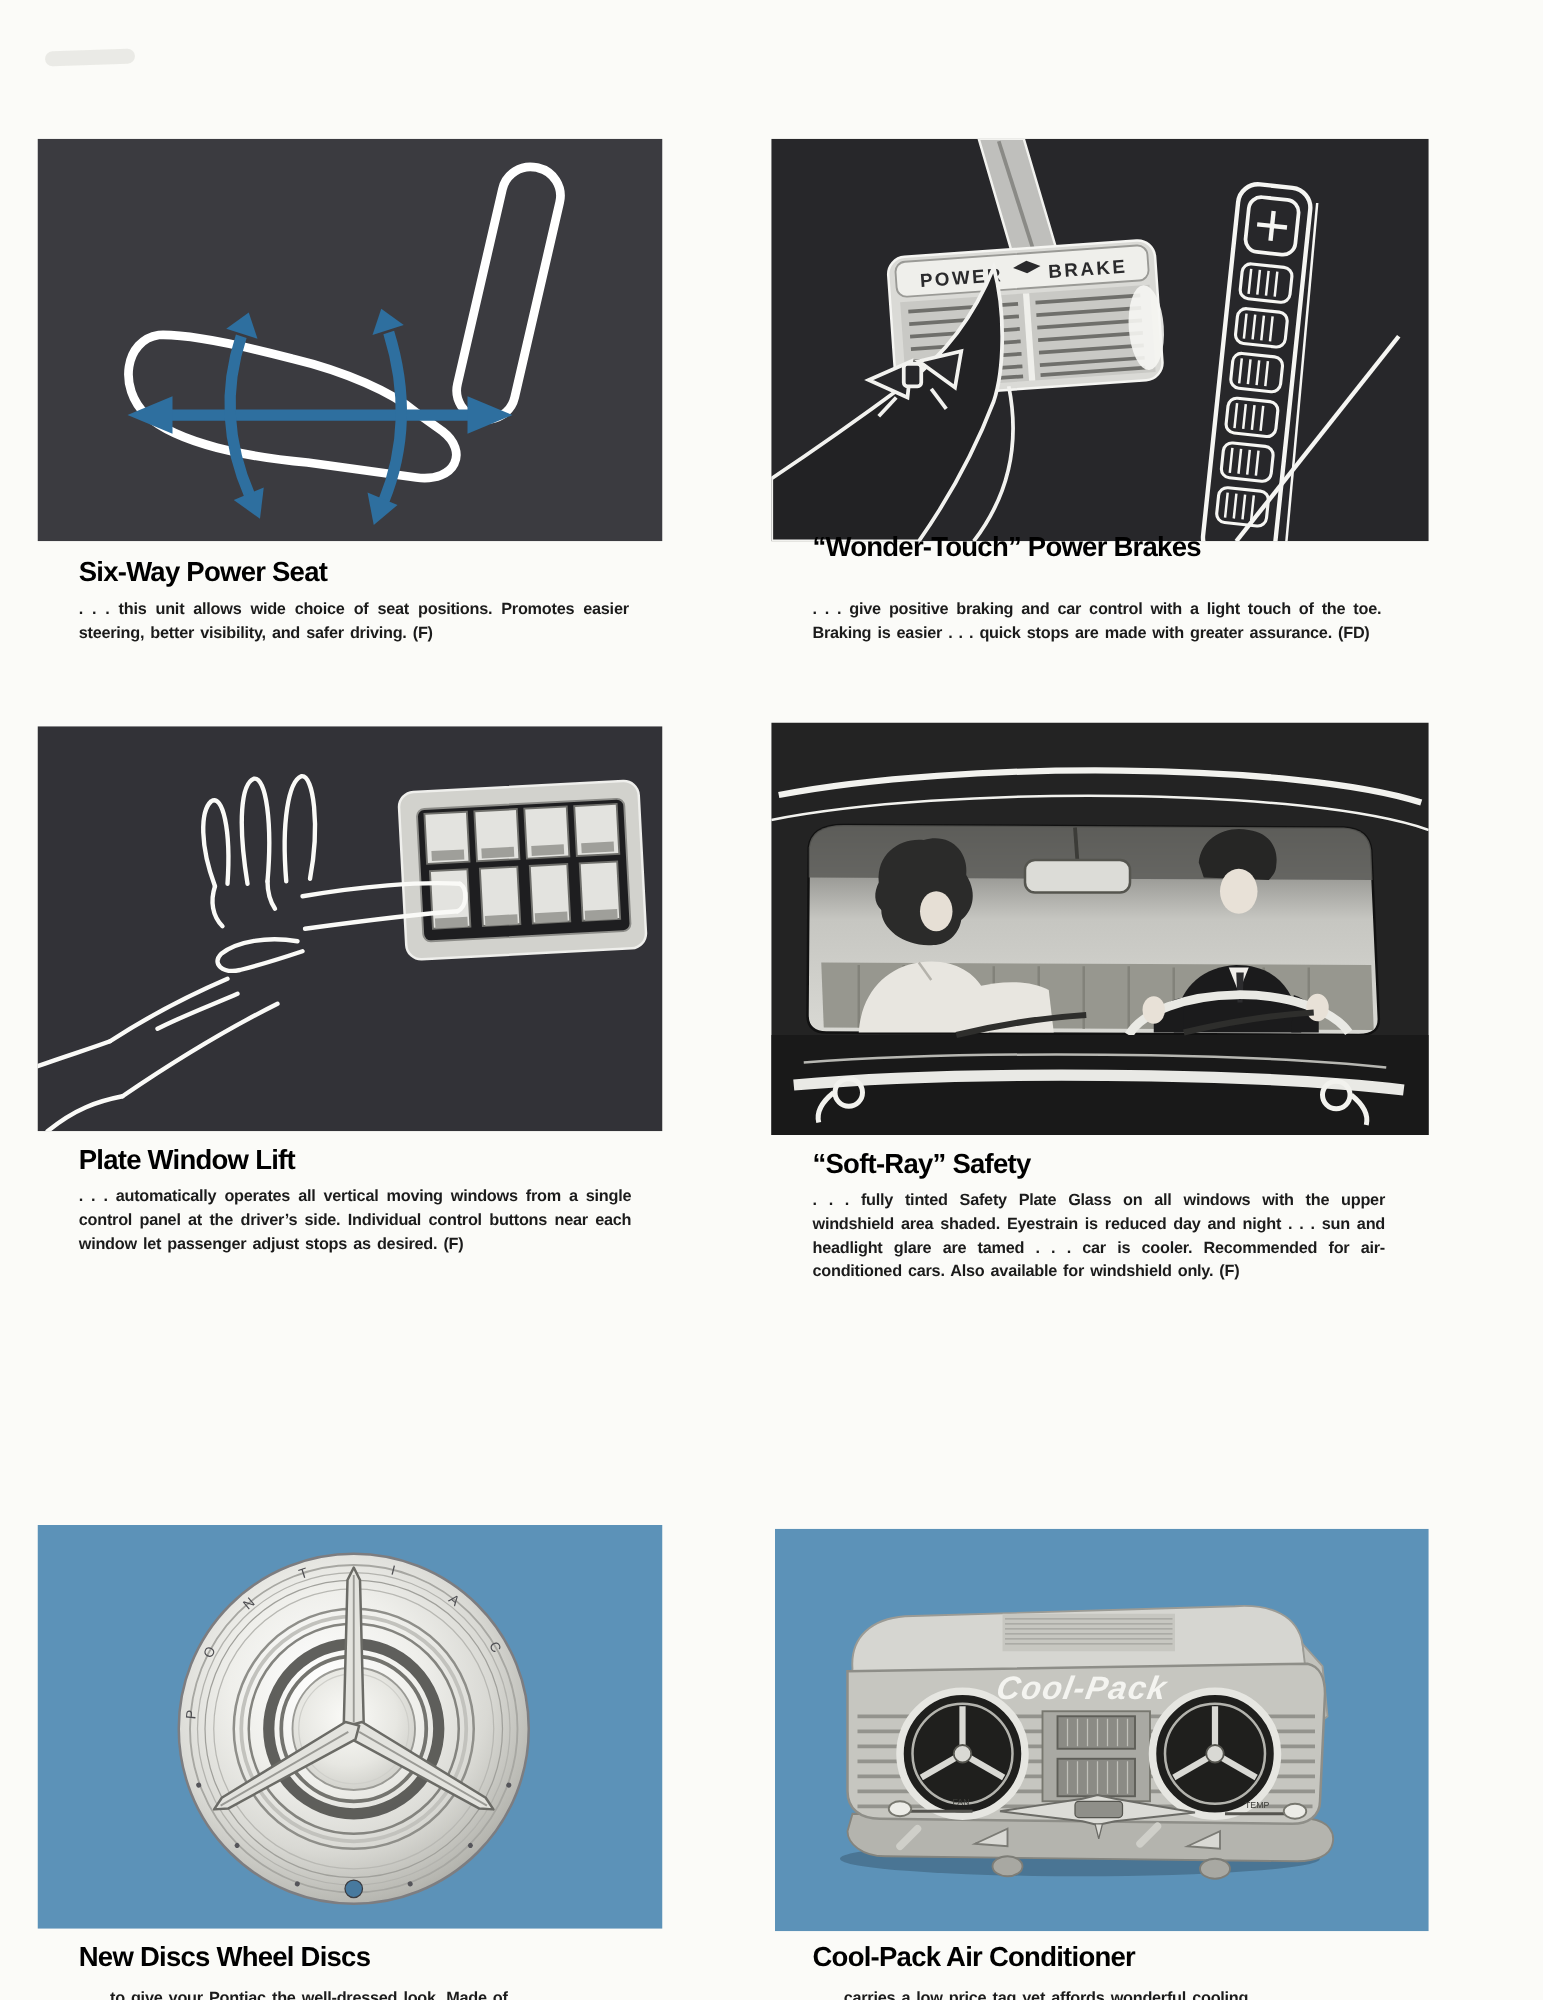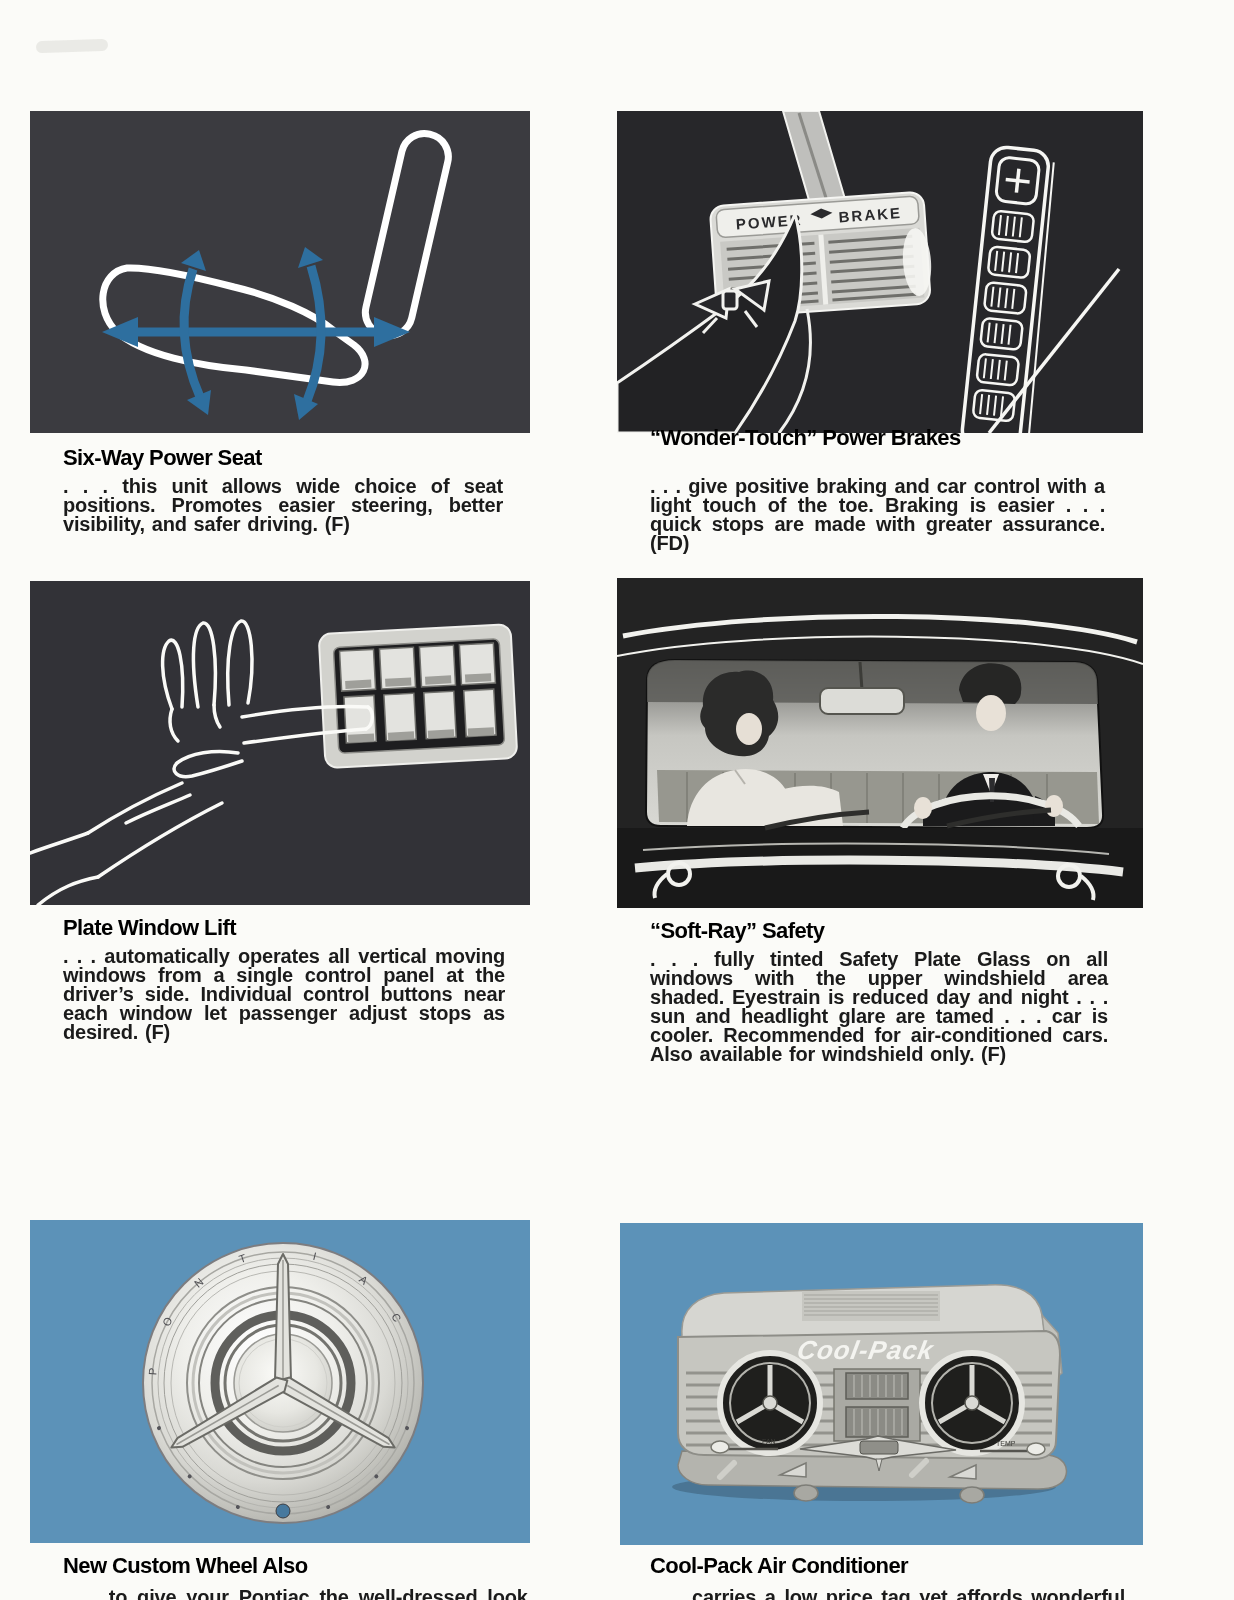--- a/index.html
+++ b/index.html
@@ -8,21 +8,21 @@
     background:#fbfbf8;
     font-family:"Liberation Sans", sans-serif;
   }
   .art{position:absolute;display:block;}
   .head{
     position:absolute;margin:0;white-space:nowrap;
     font-size:22px;font-weight:bold;color:#000000;letter-spacing:-0.6px;
   }
   .bodytxt{
     position:absolute;margin:0;
-    font-size:20px;font-weight:bold;line-height:19px;color:#1b1b1b;
+    font-size:13px;font-weight:bold;line-height:19px;color:#1b1b1b;
     text-align:justify;letter-spacing:-0.2px;word-spacing:1.5px;
   }
   .smudge{
     position:absolute;left:36px;top:40px;width:72px;height:12px;
     background:#e6e6e1;border-radius:6px;opacity:.8;transform:rotate(-2deg);
   }
   
   #a1{left:30px;top:111px;}  #a2{left:617px;top:111px;}
   #a3{left:30px;top:581px;}  #a4{left:617px;top:578px;}
   #a5{left:30px;top:1220px;} #a6{left:620px;top:1223px;}
@@ -359,17 +359,17 @@
 
 <h3 id="h2" class="head">“Wonder-Touch” Power Brakes</h3>
 <p id="t2" class="bodytxt">. . . give positive braking and car control with a light touch of the toe. Braking is easier . . . quick stops are made with greater assurance. (FD)</p>
 
 <h3 id="h3" class="head">Plate Window Lift</h3>
 <p id="t3" class="bodytxt">. . . automatically operates all vertical moving windows from a single control panel at the driver’s side. Individual control buttons near each window let passenger adjust stops as desired. (F)</p>
 
 <h3 id="h4" class="head">“Soft-Ray” Safety</h3>
 <p id="t4" class="bodytxt">. . . fully tinted Safety Plate Glass on all windows with the upper windshield area shaded. Eyestrain is reduced day and night . . . sun and headlight glare are tamed . . . car is cooler. Recommended for air-conditioned cars. Also available for windshield only. (F)</p>
 
-<h3 id="h5" class="head">New Custom Wheel Also</h3>
+<h3 id="h5" class="head">New Discs Wheel Discs</h3>
 <p id="t5" class="bodytxt">. . . to give your Pontiac the well-dressed look. Made of</p>
 
 <h3 id="h6" class="head">Cool-Pack Air Conditioner</h3>
 <p id="t6" class="bodytxt">. . . carries a low price tag yet affords wonderful cooling</p>
 
 </body></html>

